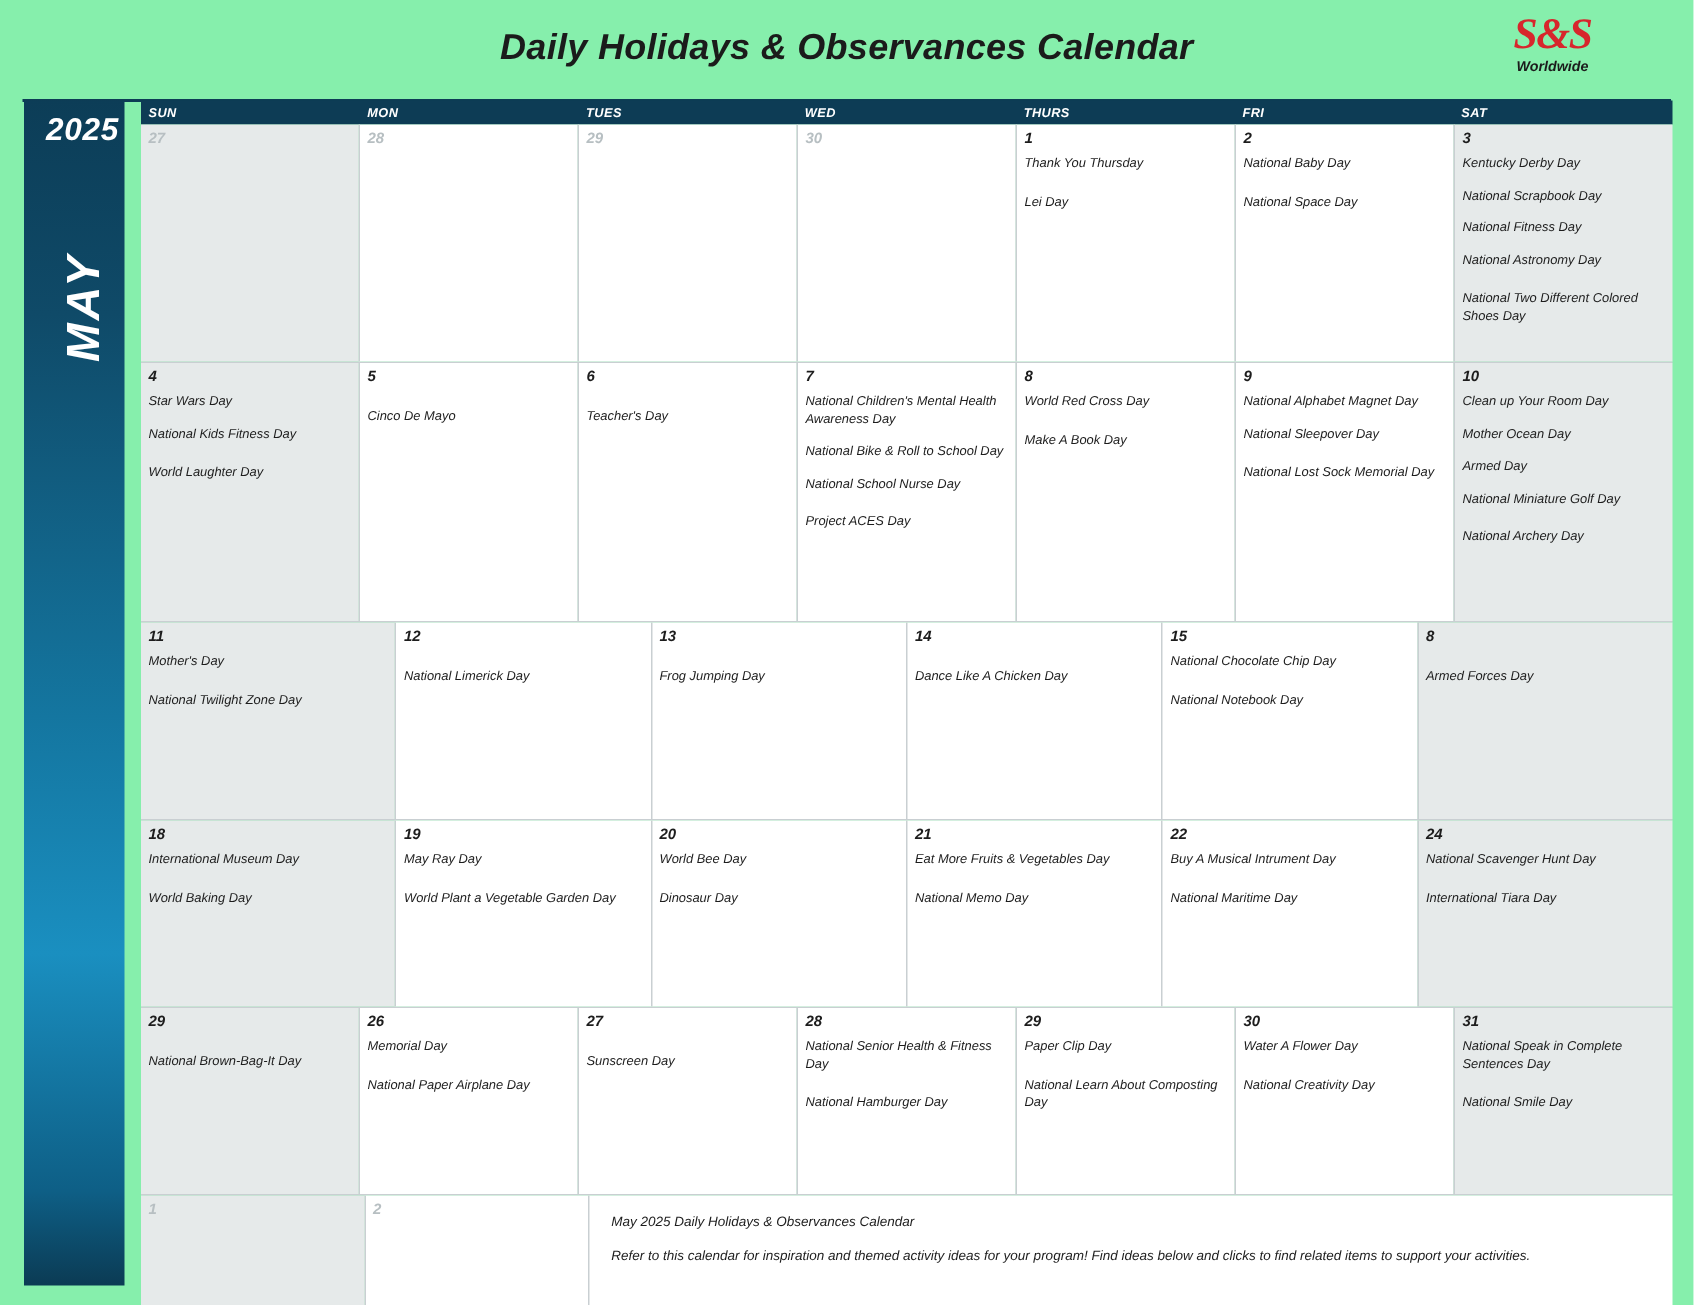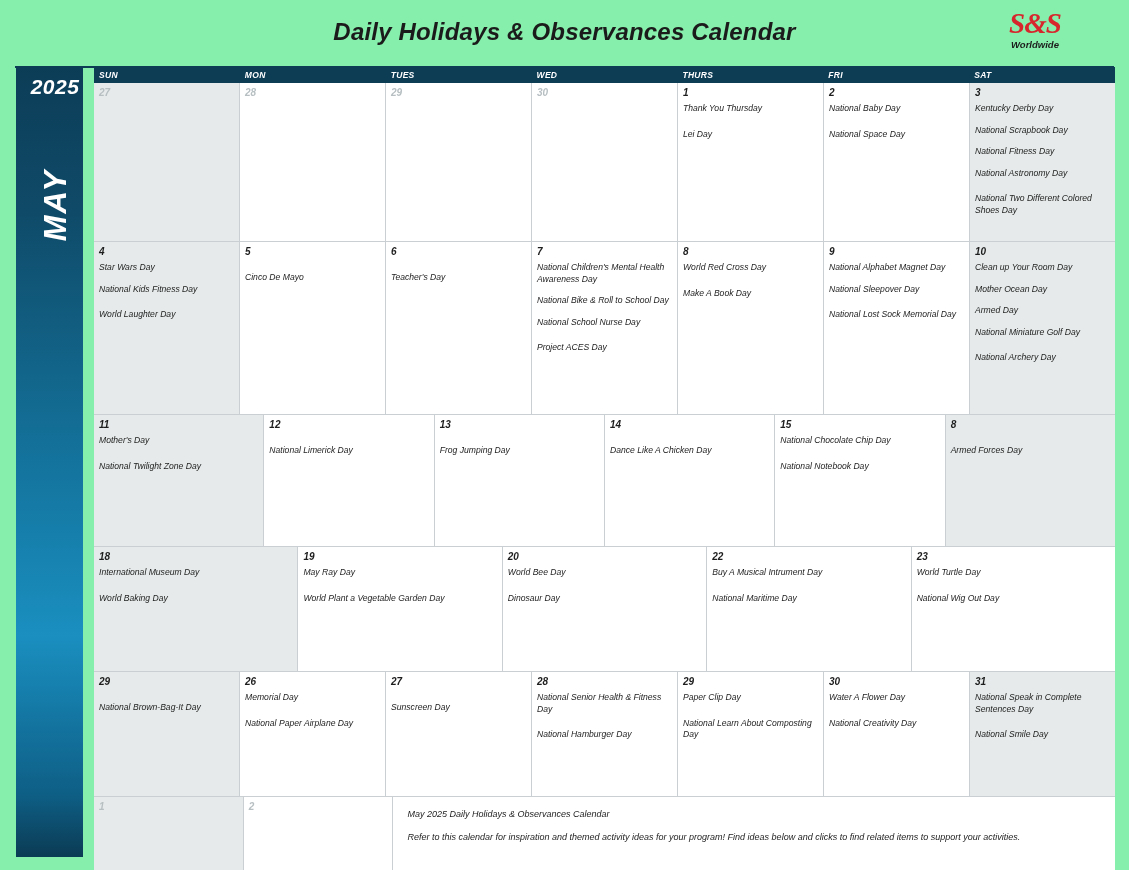--- a/index.html
+++ b/index.html
@@ -322,28 +322,33 @@
               <div class="daynum">19</div>
               <div class="ev">May Ray Day</div>
               <div class="ev">World Plant a Vegetable Garden Day</div>
             </div>
             <div class="cell">
               <div class="daynum">20</div>
               <div class="ev">World Bee Day</div>
               <div class="ev">Dinosaur Day</div>
             </div>
             <div class="cell">
+              <div class="daynum">21</div>
+              <div class="ev">Eat More Fruits &amp; Vegetables Day</div>
+              <div class="ev">National Memo Day</div>
+            </div>
+            <div class="cell">
               <div class="daynum">22</div>
               <div class="ev">Buy A Musical Intrument Day</div>
               <div class="ev">National Maritime Day</div>
             </div>
-            <div class="cell">
-              <div class="daynum">23</div>
-              <div class="ev">World Turtle Day</div>
-              <div class="ev">National Wig Out Day</div>
+            <div class="cell shaded">
+              <div class="daynum">24</div>
+              <div class="ev">National Scavenger Hunt Day</div>
+              <div class="ev">International Tiara Day</div>
             </div>
           </div>
           <div class="week w5">
             <div class="cell shaded">
               <div class="daynum">29</div>
               <div class="ev">National Brown-Bag-It Day</div>
             </div>
             <div class="cell">
               <div class="daynum">26</div>
               <div class="ev">Memorial Day</div>

